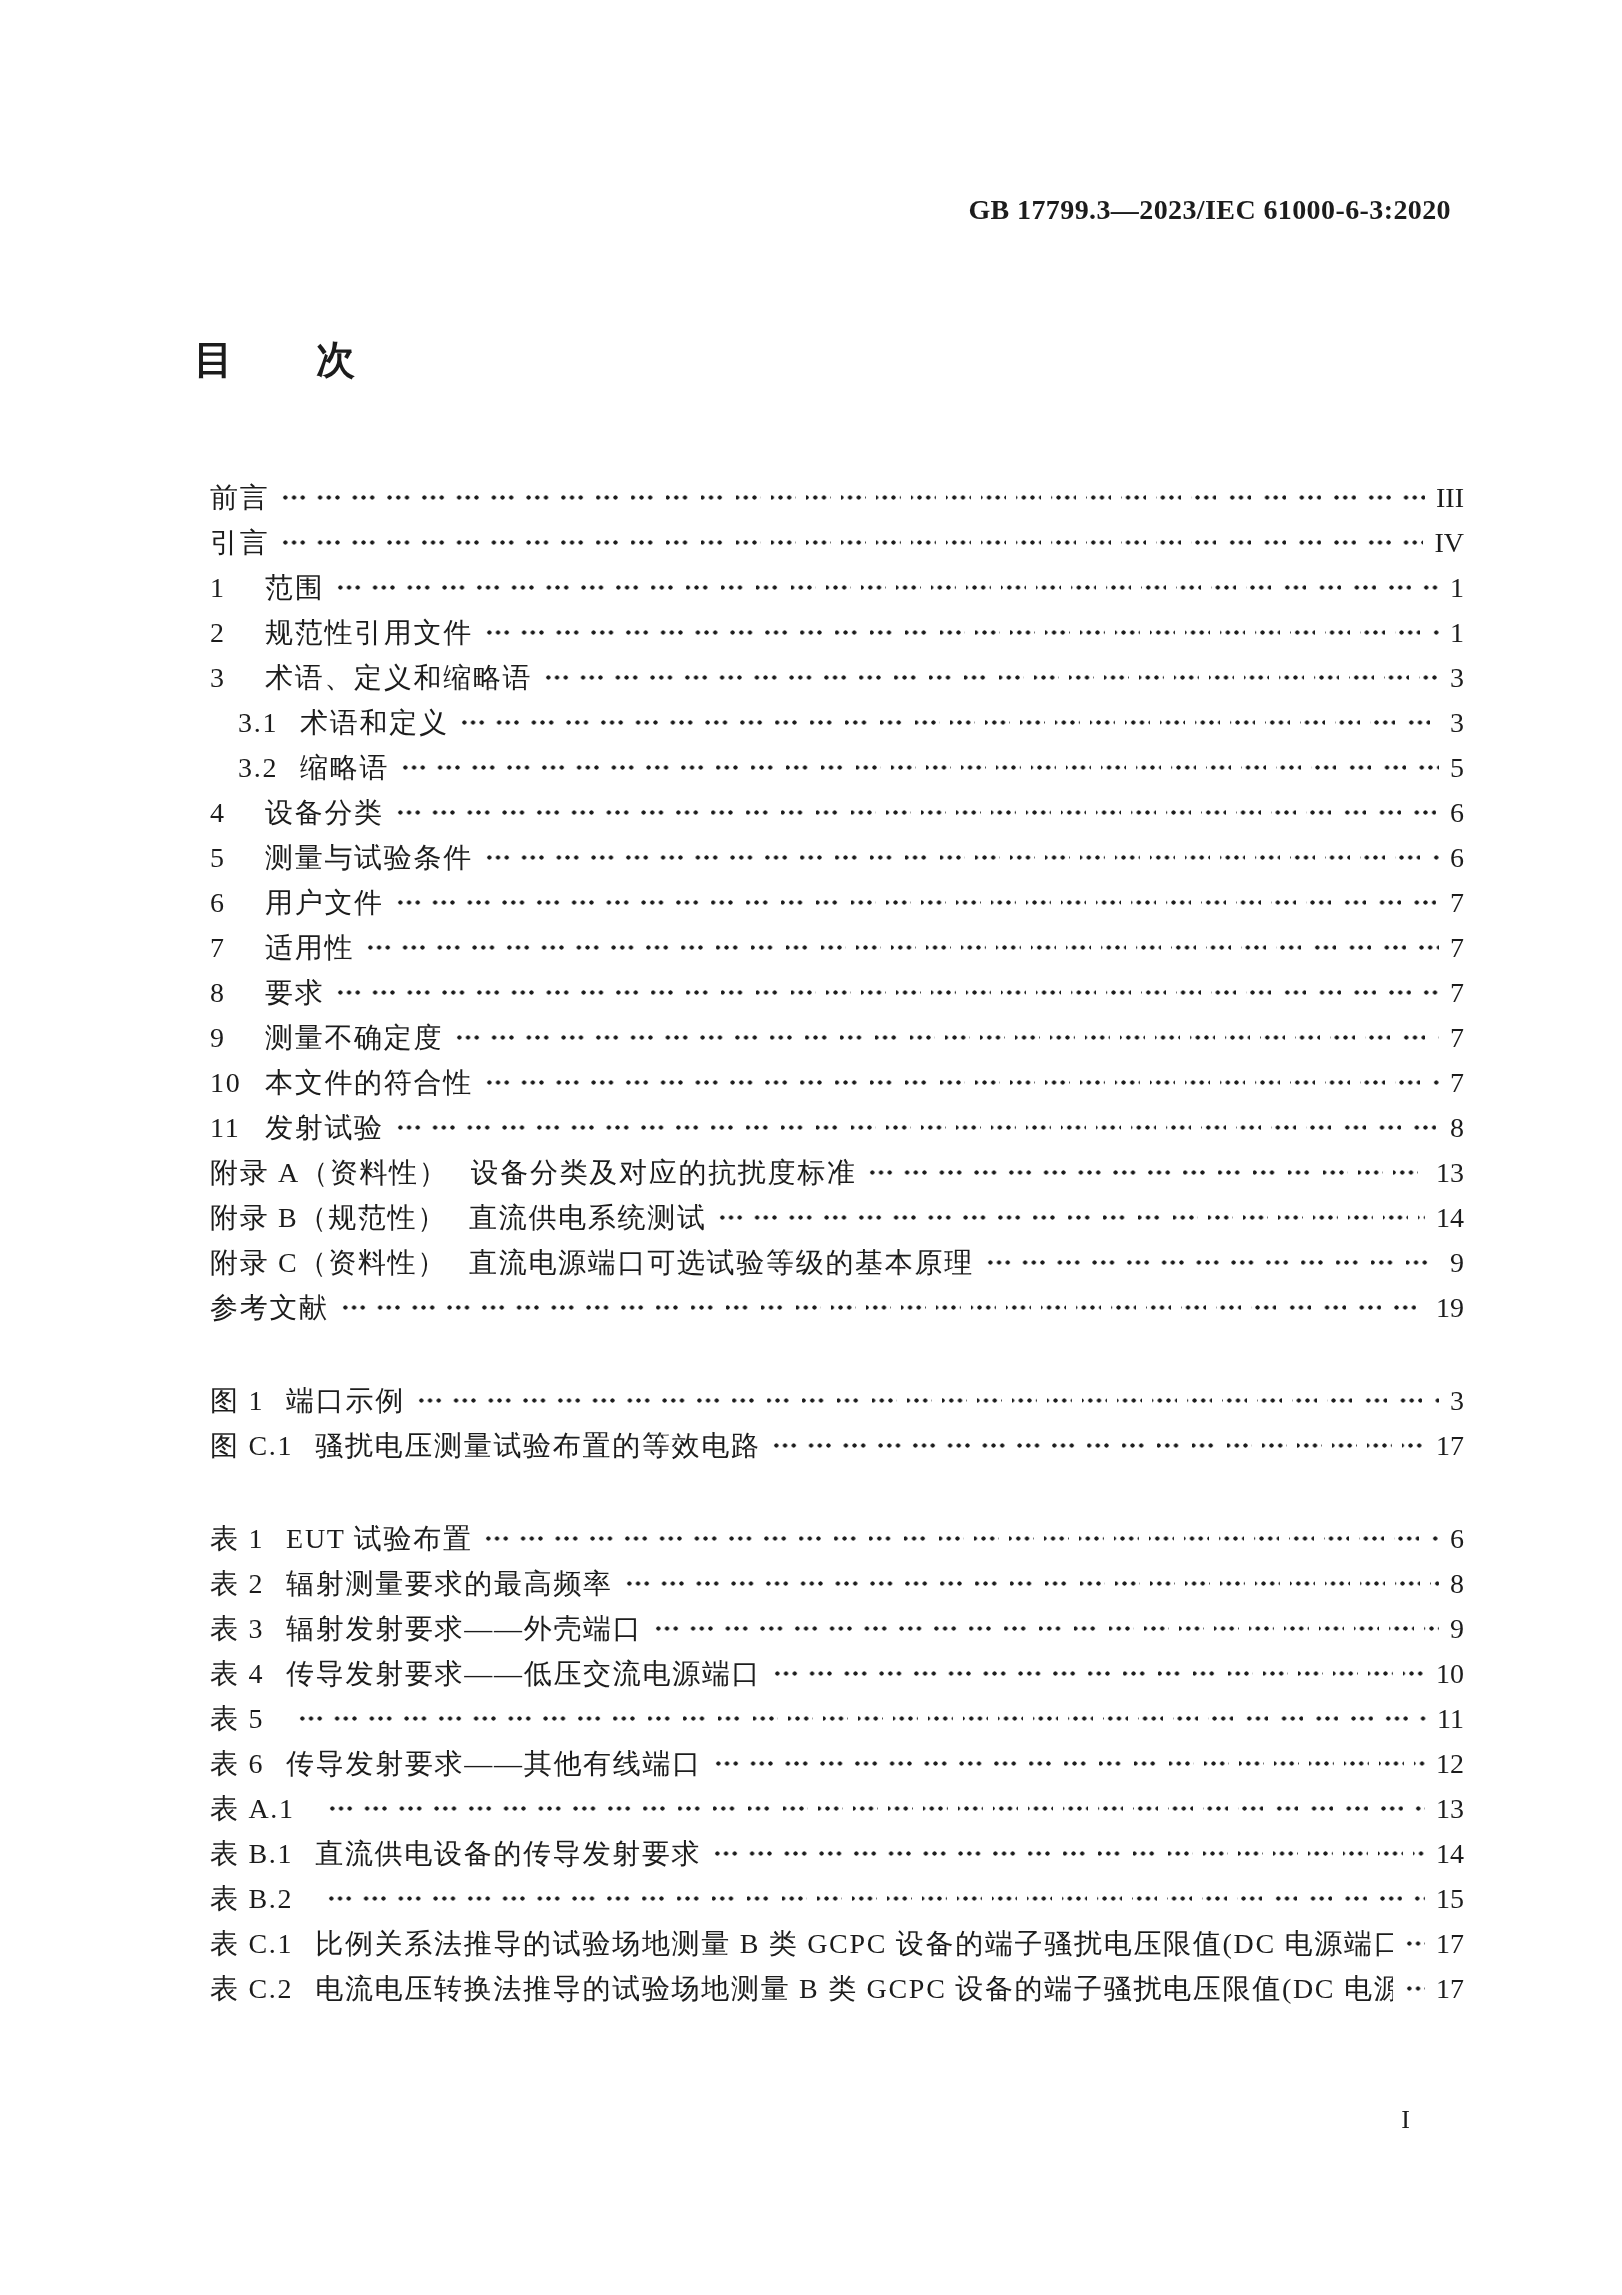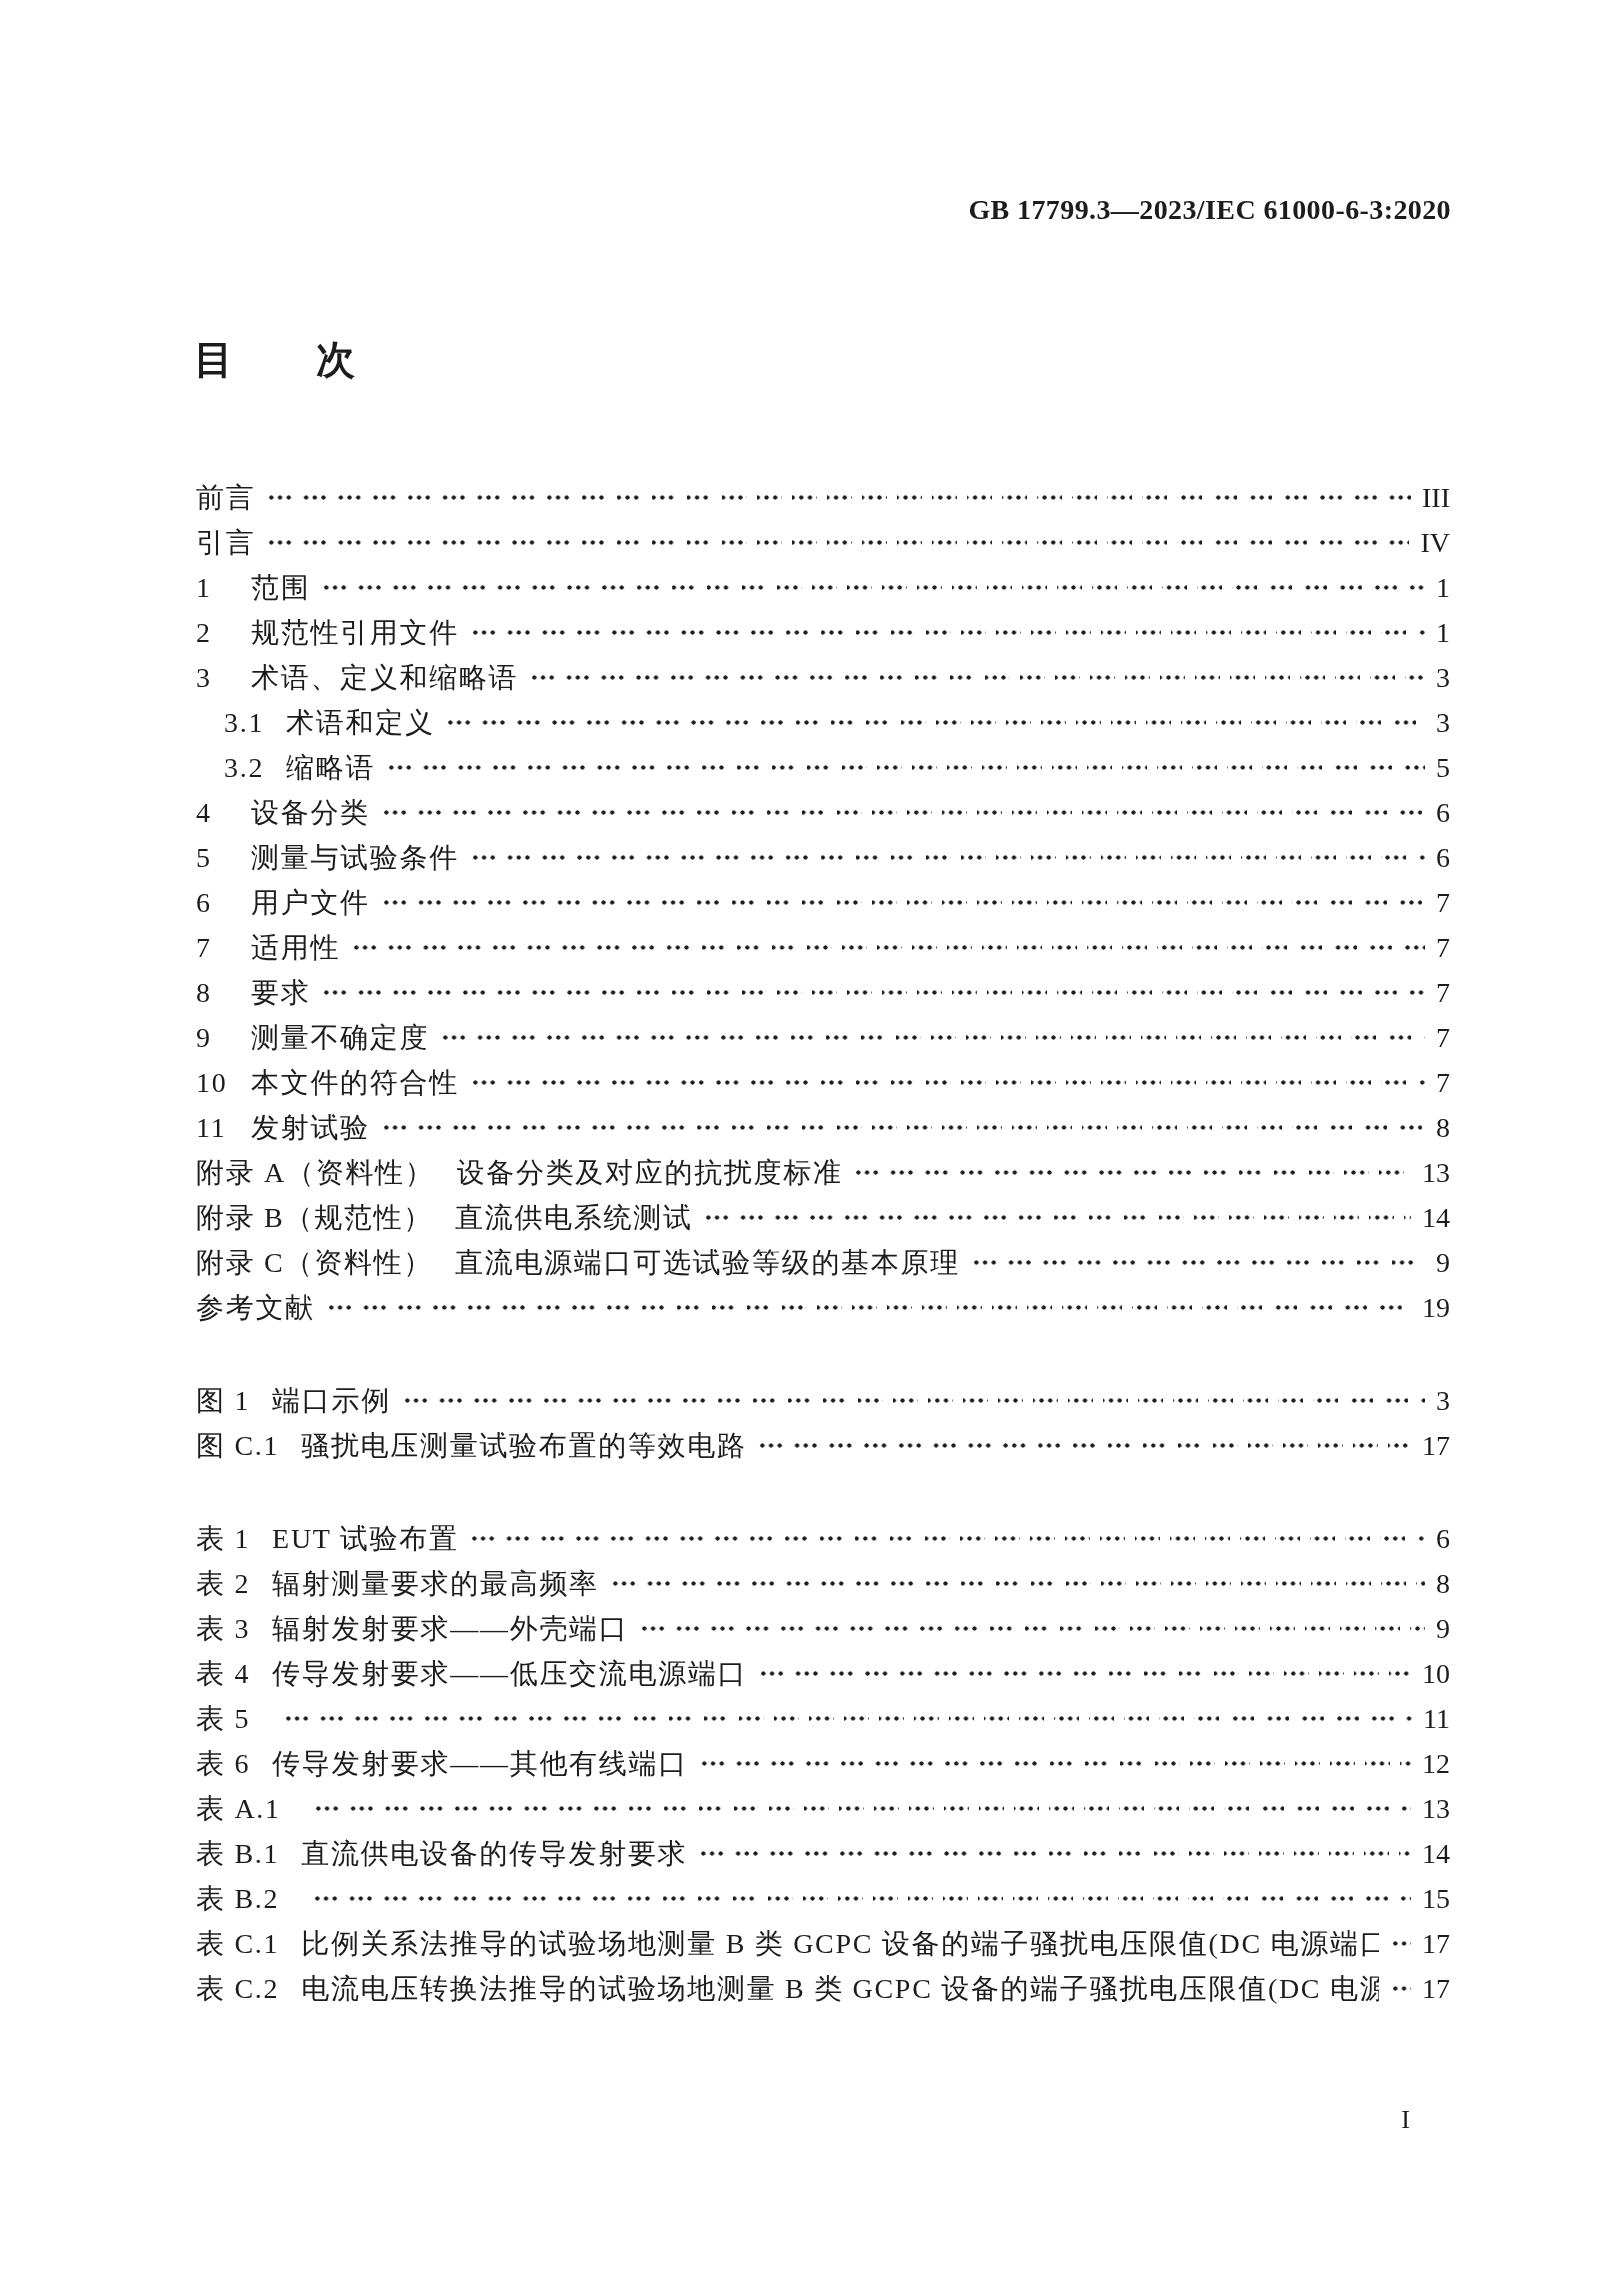--- a/index.html
+++ b/index.html
@@ -26,21 +26,21 @@
     position: absolute;
     top: 333px; left: 194px; width: 1254px;
     font-size: 39px;
     font-weight: bold;
     letter-spacing: 1.7px;
     white-space: pre;
   }
 
   .toc {
     position: absolute;
-    left: 196px; top: 475px; width: 1254px;
+    left: 210px; top: 475px; width: 1254px;
   }
   .group { margin: 0; padding: 0; }
   .group + .group { margin-top: 48px; }
 
   .row {
     display: flex;
     align-items: center;
     height: 45px;
     font-size: 28px;
     letter-spacing: 1.7px;

